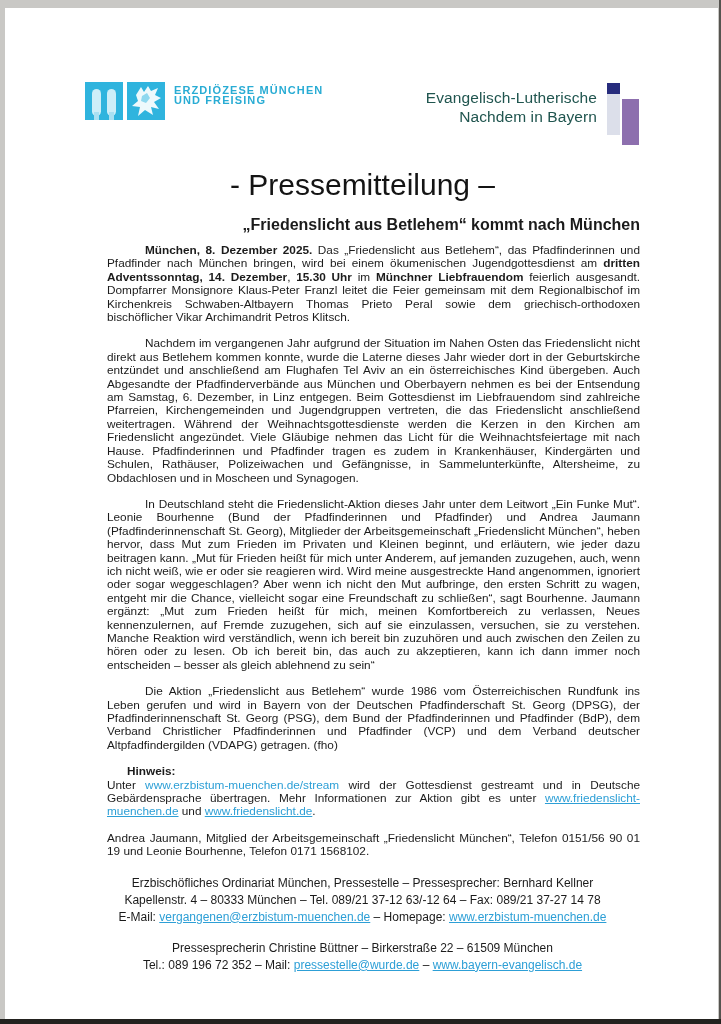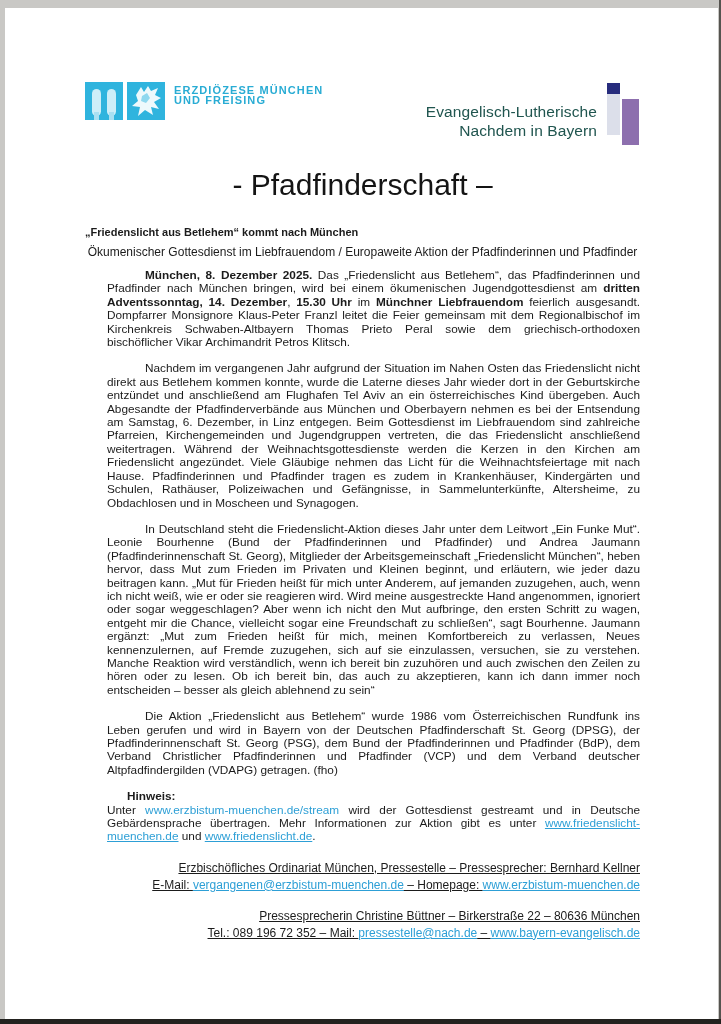--- a/index.html
+++ b/index.html
@@ -21,45 +21,45 @@
 
   
   .header{margin-top:74px;display:flex;justify-content:space-between;align-items:flex-start;height:64px;}
   .logo-left{display:flex;align-items:flex-start;gap:9px;}
   .logo-squares{display:flex;gap:4px;}
   .sq{width:38px;height:38px;background:var(--logo_cyan,#2fb4de);position:relative;overflow:hidden;}
   .logo-left-text{margin-top:3px;font-size:11px;font-weight:bold;letter-spacing:1.1px;
     color:var(--logo_cyan_text,#29acd4);line-height:10px;}
   .logo-right{display:flex;align-items:flex-start;gap:10px;margin-top:1px;}
   .elkb-text{text-align:right;font-size:15.5px;font-weight:500;line-height:19px;
-    color:var(--elkb_text,#20554f);letter-spacing:.1px;margin-top:19px;}
+    color:var(--elkb_text,#20554f);letter-spacing:.1px;margin-top:5px;}
   .elkb-mark{position:relative;width:33px;height:64px;}
   .elkb-navy{position:absolute;left:0;top:0;width:13px;height:11px;background:var(--elkb_navy,#272c7d);}
   .elkb-lightbar{position:absolute;left:0;top:11px;width:13px;height:41px;background:var(--elkb_lightbar,#dcdfea);}
   .elkb-purple{position:absolute;left:15px;top:16px;width:17px;height:46px;background:var(--elkb_purple,#8d6fae);}
 
   
   .doc-title{margin-top:21px;text-align:center;font-size:30px;line-height:36px;color:#141414;
     font-family:"Liberation Sans","DejaVu Sans",sans-serif;}
-  .doc-heading{margin-top:19px;text-align:left;font-size:11px;line-height:21px;font-weight:bold;}
+  .doc-heading{margin-top:11px;text-align:right;font-size:16px;line-height:21px;font-weight:bold;}
   .doc-subheading{margin-top:2px;text-align:center;font-size:12px;line-height:15px;}
 
   
   .body-text{font-size:11.8px;line-height:13.4px;text-align:justify;margin-left:22px;}
   .para{margin:0 0 13px 0;text-indent:38px;}
   .para.no-indent{text-indent:0;}
   .b{font-weight:bold;}
   .lnk{color:var(--link_blue,#2d9fd6);}
   .u{text-decoration:underline;}
   .block-heading{font-weight:bold;font-size:11.8px;line-height:13.4px;margin:0;padding-left:20px;}
   .block{margin-top:13px;}
   .first-para{margin-top:9px;}
 
   
-  .footer-block{margin-top:14px;font-size:12px;line-height:17px;text-align:right;text-decoration:underline;}
+  .footer-block{margin-top:14px;font-size:12px;line-height:17px;text-align:center;}
   .footer-line{white-space:normal;}
 </style>
 </head>
 <body>
 
 <div class="page">
 
   <div class="header">
     <div class="logo-left">
       <div class="logo-squares">
@@ -90,45 +90,46 @@
         <div>Nachdem in Bayern</div>
       </div>
       <div class="elkb-mark">
         <div class="elkb-lightbar"></div>
         <div class="elkb-navy"></div>
         <div class="elkb-purple"></div>
       </div>
     </div>
   </div>
 
-  <div class="doc-title">- Pfadfinderschaft –</div>
+  <div class="doc-title">- Pressemitteilung –</div>
   <div class="doc-heading">„Friedenslicht aus Betlehem“ kommt nach München</div>
-  <div class="doc-subheading">Ökumenischer Gottesdienst im Liebfrauendom / Europaweite Aktion der Pfadfinderinnen und Pfadfinder</div>
 
   <div class="body-text">
     <p class="para first-para"><span class="b">München, 8. Dezember 2025.</span><span> Das „Friedenslicht aus Betlehem“, das Pfadfinderinnen und Pfadfinder nach München bringen, wird bei einem ökumenischen Jugendgottesdienst am </span><span class="b">dritten Adventssonntag, 14. Dezember</span><span>, </span><span class="b">15.30 Uhr</span><span> im </span><span class="b">Münchner Liebfrauendom</span><span> feierlich ausgesandt. Dompfarrer Monsignore Klaus-Peter Franzl leitet die Feier gemeinsam mit dem Regionalbischof im Kirchenkreis Schwaben-Altbayern Thomas Prieto Peral sowie dem griechisch-orthodoxen bischöflicher Vikar Archimandrit Petros Klitsch.</span></p>
     <p class="para"><span>Nachdem im vergangenen Jahr aufgrund der Situation im Nahen Osten das Friedenslicht nicht direkt aus Betlehem kommen konnte, wurde die Laterne dieses Jahr wieder dort in der Geburtskirche entzündet und anschließend am Flughafen Tel Aviv an ein österreichisches Kind übergeben. Auch Abgesandte der Pfadfinderverbände aus München und Oberbayern nehmen es bei der Entsendung am Samstag, 6. Dezember, in Linz entgegen. Beim Gottesdienst im Liebfrauendom sind zahlreiche Pfarreien, Kirchengemeinden und Jugendgruppen vertreten, die das Friedenslicht anschließend weitertragen. Während der Weihnachtsgottesdienste werden die Kerzen in den Kirchen am Friedenslicht angezündet. Viele Gläubige nehmen das Licht für die Weihnachtsfeiertage mit nach Hause. Pfadfinderinnen und Pfadfinder tragen es zudem in Krankenhäuser, Kindergärten und Schulen, Rathäuser, Polizeiwachen und Gefängnisse, in Sammelunterkünfte, Altersheime, zu Obdachlosen und in Moscheen und Synagogen.</span></p>
     <p class="para"><span>In Deutschland steht die Friedenslicht-Aktion dieses Jahr unter dem Leitwort „Ein Funke Mut“. Leonie Bourhenne (Bund der Pfadfinderinnen und Pfadfinder) und Andrea Jaumann (Pfadfinderinnenschaft St. Georg), Mitglieder der Arbeitsgemeinschaft „Friedenslicht München“, heben hervor, dass Mut zum Frieden im Privaten und Kleinen beginnt, und erläutern, wie jeder dazu beitragen kann. „Mut für Frieden heißt für mich unter Anderem, auf jemanden zuzugehen, auch, wenn ich nicht weiß, wie er oder sie reagieren wird. Wird meine ausgestreckte Hand angenommen, ignoriert oder sogar weggeschlagen? Aber wenn ich nicht den Mut aufbringe, den ersten Schritt zu wagen, entgeht mir die Chance, vielleicht sogar eine Freundschaft zu schließen“, sagt Bourhenne. Jaumann ergänzt: „Mut zum Frieden heißt für mich, meinen Komfortbereich zu verlassen, Neues kennenzulernen, auf Fremde zuzugehen, sich auf sie einzulassen, versuchen, sie zu verstehen. Manche Reaktion wird verständlich, wenn ich bereit bin zuzuhören und auch zwischen den Zeilen zu hören oder zu lesen. Ob ich bereit bin, das auch zu akzeptieren, kann ich dann immer noch entscheiden – besser als gleich ablehnend zu sein“</span></p>
     <p class="para"><span>Die Aktion „Friedenslicht aus Betlehem“ wurde 1986 vom Österreichischen Rundfunk ins Leben gerufen und wird in Bayern von der Deutschen Pfadfinderschaft St. Georg (DPSG), der Pfadfinderinnenschaft St. Georg (PSG), dem Bund der Pfadfinderinnen und Pfadfinder (BdP), dem Verband Christlicher Pfadfinderinnen und Pfadfinder (VCP) und dem Verband deutscher Altpfadfindergilden (VDAPG) getragen. (fho)</span></p>
 
     <div class="block">
       <p class="block-heading">Hinweis:</p>
       <p class="para no-indent" style="margin-bottom:0;"><span>Unter </span><span class="lnk">www.erzbistum-muenchen.de/stream</span><span> wird der Gottesdienst gestreamt und in Deutsche Gebärdensprache übertragen. Mehr Informationen zur Aktion gibt es unter </span><span class="lnk u">www.friedenslicht-muenchen.de</span><span> und </span><span class="lnk u">www.friedenslicht.de</span><span>.</span></p>
     </div>
 
     <div class="block">
+      <p class="para no-indent" style="margin-bottom:0;"><span>Andrea Jaumann, Mitglied der Arbeitsgemeinschaft „Friedenslicht München“, Telefon 0151/56 90 01 19 und Leonie Bourhenne, Telefon 0171 1568102.</span></p>
     </div>
   </div>
 
   <div class="footer-block" style="margin-top:16px;">
     <div class="footer-line"><span>Erzbischöfliches Ordinariat München, Pressestelle – Pressesprecher: Bernhard Kellner</span></div>
+    <div class="footer-line"><span>Kapellenstr. 4 – 80333 München – Tel. 089/21 37-12 63/-12 64 – Fax: 089/21 37-27 14 78</span></div>
     <div class="footer-line"><span>E-Mail: </span><span class="lnk u">vergangenen@erzbistum-muenchen.de</span><span> – Homepage: </span><span class="lnk u">www.erzbistum-muenchen.de</span></div>
   </div>
 
   <div class="footer-block">
-    <div class="footer-line"><span>Pressesprecherin Christine Büttner – Birkerstraße 22 – 80636 München</span></div>
-    <div class="footer-line"><span>Tel.: 089 196 72 352 – Mail: </span><span class="lnk u">pressestelle@nach.de</span><span> – </span><span class="lnk u">www.bayern-evangelisch.de</span></div>
+    <div class="footer-line"><span>Pressesprecherin Christine Büttner – Birkerstraße 22 – 61509 München</span></div>
+    <div class="footer-line"><span>Tel.: 089 196 72 352 – Mail: </span><span class="lnk u">pressestelle@wurde.de</span><span> – </span><span class="lnk u">www.bayern-evangelisch.de</span></div>
   </div>
 
 </div>
 
 <div class="scan-edge-right"></div>
 <div class="scan-edge-bottom"></div>
 
 </body></html>

